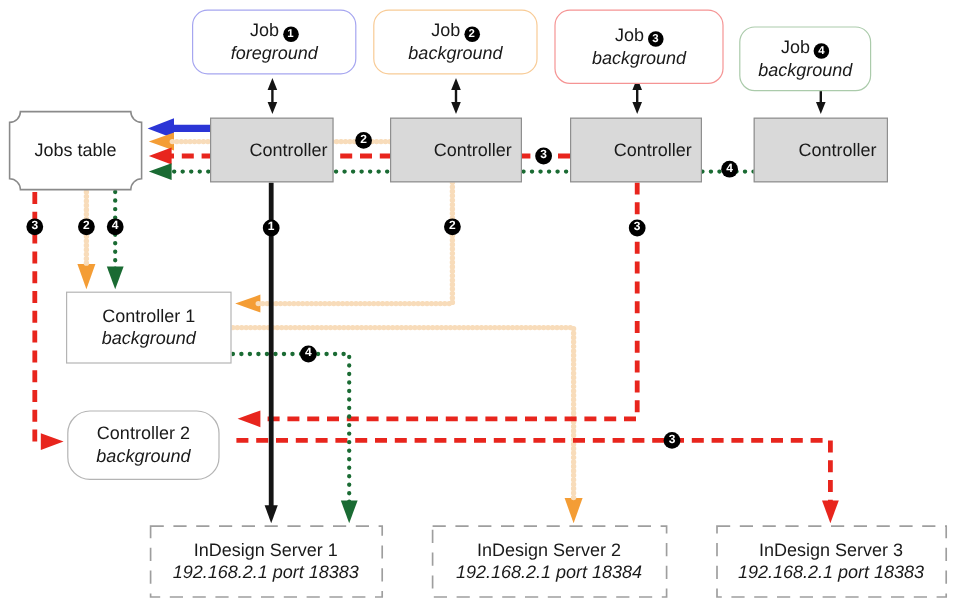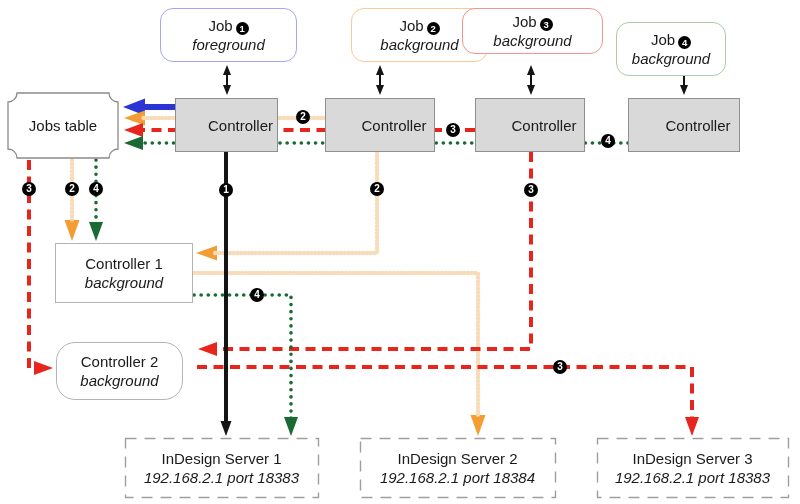--- a/index.html
+++ b/index.html
@@ -71,25 +71,25 @@
       <rect x="597.5" y="438.5" width="191" height="59" fill="#fff" stroke="#9e9e9e" stroke-width="1.4" stroke-dasharray="11 8"></rect>
     </svg>
   <div>
       <div class="node jobstable" style="left: 8px; top: 93px; width: 110px; height: 65px;">
         <span class="l1">Jobs table</span>
       </div>
       <div class="node job" style="left: 160px; top: 8px; width: 137px; height: 54px; border-color: rgb(166, 166, 240);">
         <span class="l1">Job<span class="jbadge">1</span></span>
         <span class="l2">foreground</span>
       </div>
-      <div class="node job" style="left: 311px; top: 8px; width: 137px; height: 54px; border-color: rgb(248, 203, 150); margin-left: 40px;">
+      <div class="node job" style="left: 311px; top: 8px; width: 137px; height: 54px; border-color: rgb(248, 203, 150);">
         <span class="l1">Job<span class="jbadge">2</span></span>
         <span class="l2">background</span>
       </div>
-      <div class="node job" style="left: 462px; top: 8px; width: 141px; height: 46px; border-color: rgb(245, 148, 148);">
+      <div class="node job" style="left: 462px; top: 8px; width: 141px; height: 62px; border-color: rgb(245, 148, 148);">
         <span class="l1">Job<span class="jbadge">3</span></span>
         <span class="l2">background</span>
       </div>
       <div class="node job" style="left: 616px; top: 22px; width: 110px; height: 54px; border-color: rgb(171, 203, 171);">
         <span class="l1">Job<span class="jbadge">4</span></span>
         <span class="l2">background</span>
       </div>
       <div class="node controller" style="left: 175px; top: 98px; width: 103px; height: 54px;">
         <span class="l1">Controller</span>
       </div>

